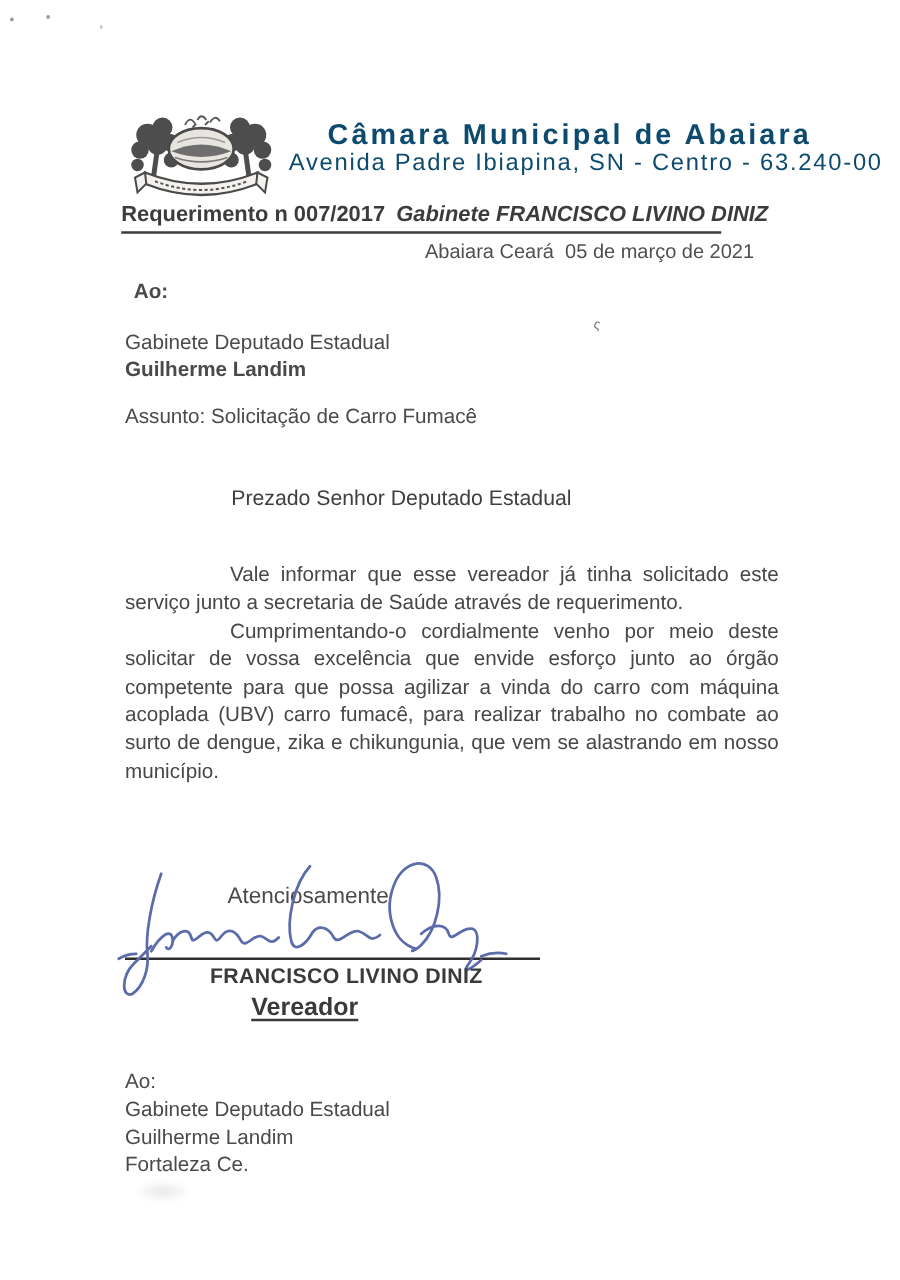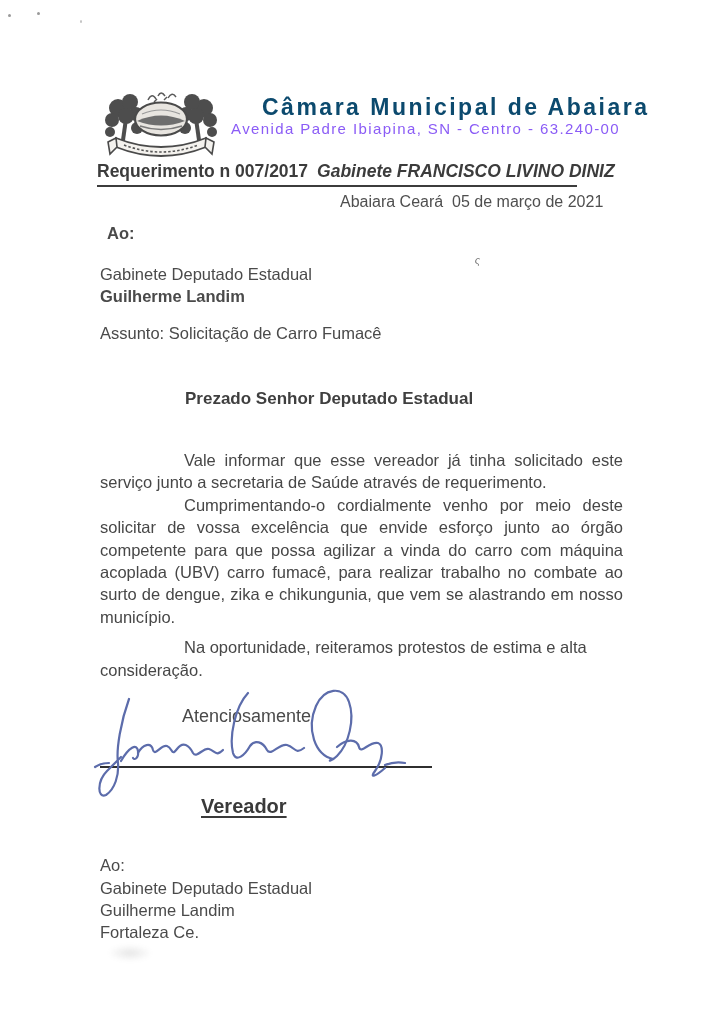--- a/index.html
+++ b/index.html
@@ -14,21 +14,21 @@
   }
   .abs{position:absolute;}
 
   
   .org-name{
     left:228px;top:94px;width:420px;
     font-size:23px;font-weight:bold;color:#0c4a6e;
     letter-spacing:2.5px;white-space:nowrap;margin-left:34px;
   }
   .org-sub{
-    color:#8b5cf6;font-size:15px;letter-spacing:1.4px;white-space:nowrap;
+    color:#0c4a6e;font-size:19px;letter-spacing:1.4px;white-space:nowrap;
   }
   .org-sub.l1{left:231px;top:120px;}
   .org-sub.l2{left:231px;top:134px;}
 
   
   .doc-title{
     left:97px;top:161px;width:480px;
     font-size:17.5px;font-weight:bold;color:#3c3c3c;
     border-bottom:2.5px solid #3c3c3c;
     padding-bottom:3px;white-space:nowrap;
@@ -38,21 +38,21 @@
   .dateline{
     left:340px;top:193px;font-size:16px;color:#4f4f4f;white-space:pre;
   }
 
   
   .txt{font-size:16.5px;color:#4a4a4a;line-height:22.5px;}
   .to-label{left:107px;top:222px;font-weight:bold;}
   .rcpt1{left:100px;top:263px;}
   .rcpt2{left:100px;top:285px;font-weight:bold;}
   .subject{left:100px;top:322px;}
-  .salutation{left:185px;top:389px;font-weight:bold;font-size:17px;color:#3f3f3f;}
+  .salutation{left:185px;top:389px;font-weight:normal;font-size:17px;color:#3f3f3f;}
 
   
   .body-block{
     left:100px;top:449px;width:523px;
     font-size:16.5px;line-height:22.4px;color:#474747;
     text-align:justify;
   }
   .body-block p{margin:0;text-indent:84px;}
   .body-block p.last{margin-top:8px;text-align:left;}
 
@@ -149,21 +149,20 @@
   <div class="abs txt rcpt2">Guilherme Landim</div>
   <div class="abs txt tinymark">ς</div>
 
   <div class="abs txt subject">Assunto: Solicitação de Carro Fumacê</div>
 
   <div class="abs salutation">Prezado Senhor Deputado Estadual</div>
 
   <div class="abs body-block">
     <p>Vale informar que esse vereador já tinha solicitado este serviço junto a secretaria de Saúde através de requerimento.</p>
     <p>Cumprimentando-o cordialmente venho por meio deste solicitar de vossa excelência que envide esforço junto ao órgão competente para que possa agilizar a vinda do carro com máquina acoplada (UBV) carro fumacê, para realizar trabalho no combate ao surto de dengue, zika e chikungunia, que vem se alastrando em nosso município.</p>
-    <p class="last">Na oportunidade, reiteramos protestos de estima e alta consideração.</p>
   </div>
 
   <div class="abs closing-word">Atenciosamente</div>
 
   <div class="abs sig-line"></div>
 
   <div class="abs" style="left:85px;top:683px;width:370px;height:130px;">
     <svg width="370" height="130" viewBox="0 0 370 130">
       <g stroke="#5c6cab" stroke-width="2.2" fill="none" stroke-linecap="round">
 
@@ -177,20 +176,21 @@
 
         <path d="M248 76 C230 72 221 46 231 23 C239 5 258 2 264 19 C270 36 264 61 252 73 C247 78 241 79 248 76"></path>
 
         <path d="M252 64 C262 55 272 56 274 64 C276 72 284 58 293 60 C299 62 298 77 290 88 C284 96 291 93 300 85"></path>
 
         <path d="M300 82 Q310 78 320 80"></path>
       </g>
     </svg>
   </div>
 
+  <div class="abs signer-name">FRANCISCO LIVINO DINIZ</div>
   <div class="abs signer-role">Vereador</div>
 
   <div class="abs txt f-to">Ao:</div>
   <div class="abs txt f-l1">Gabinete Deputado Estadual</div>
   <div class="abs txt f-l2">Guilherme Landim</div>
   <div class="abs txt f-l3">Fortaleza Ce.</div>
 
   <div class="abs smudge"></div>
 
 </div>

